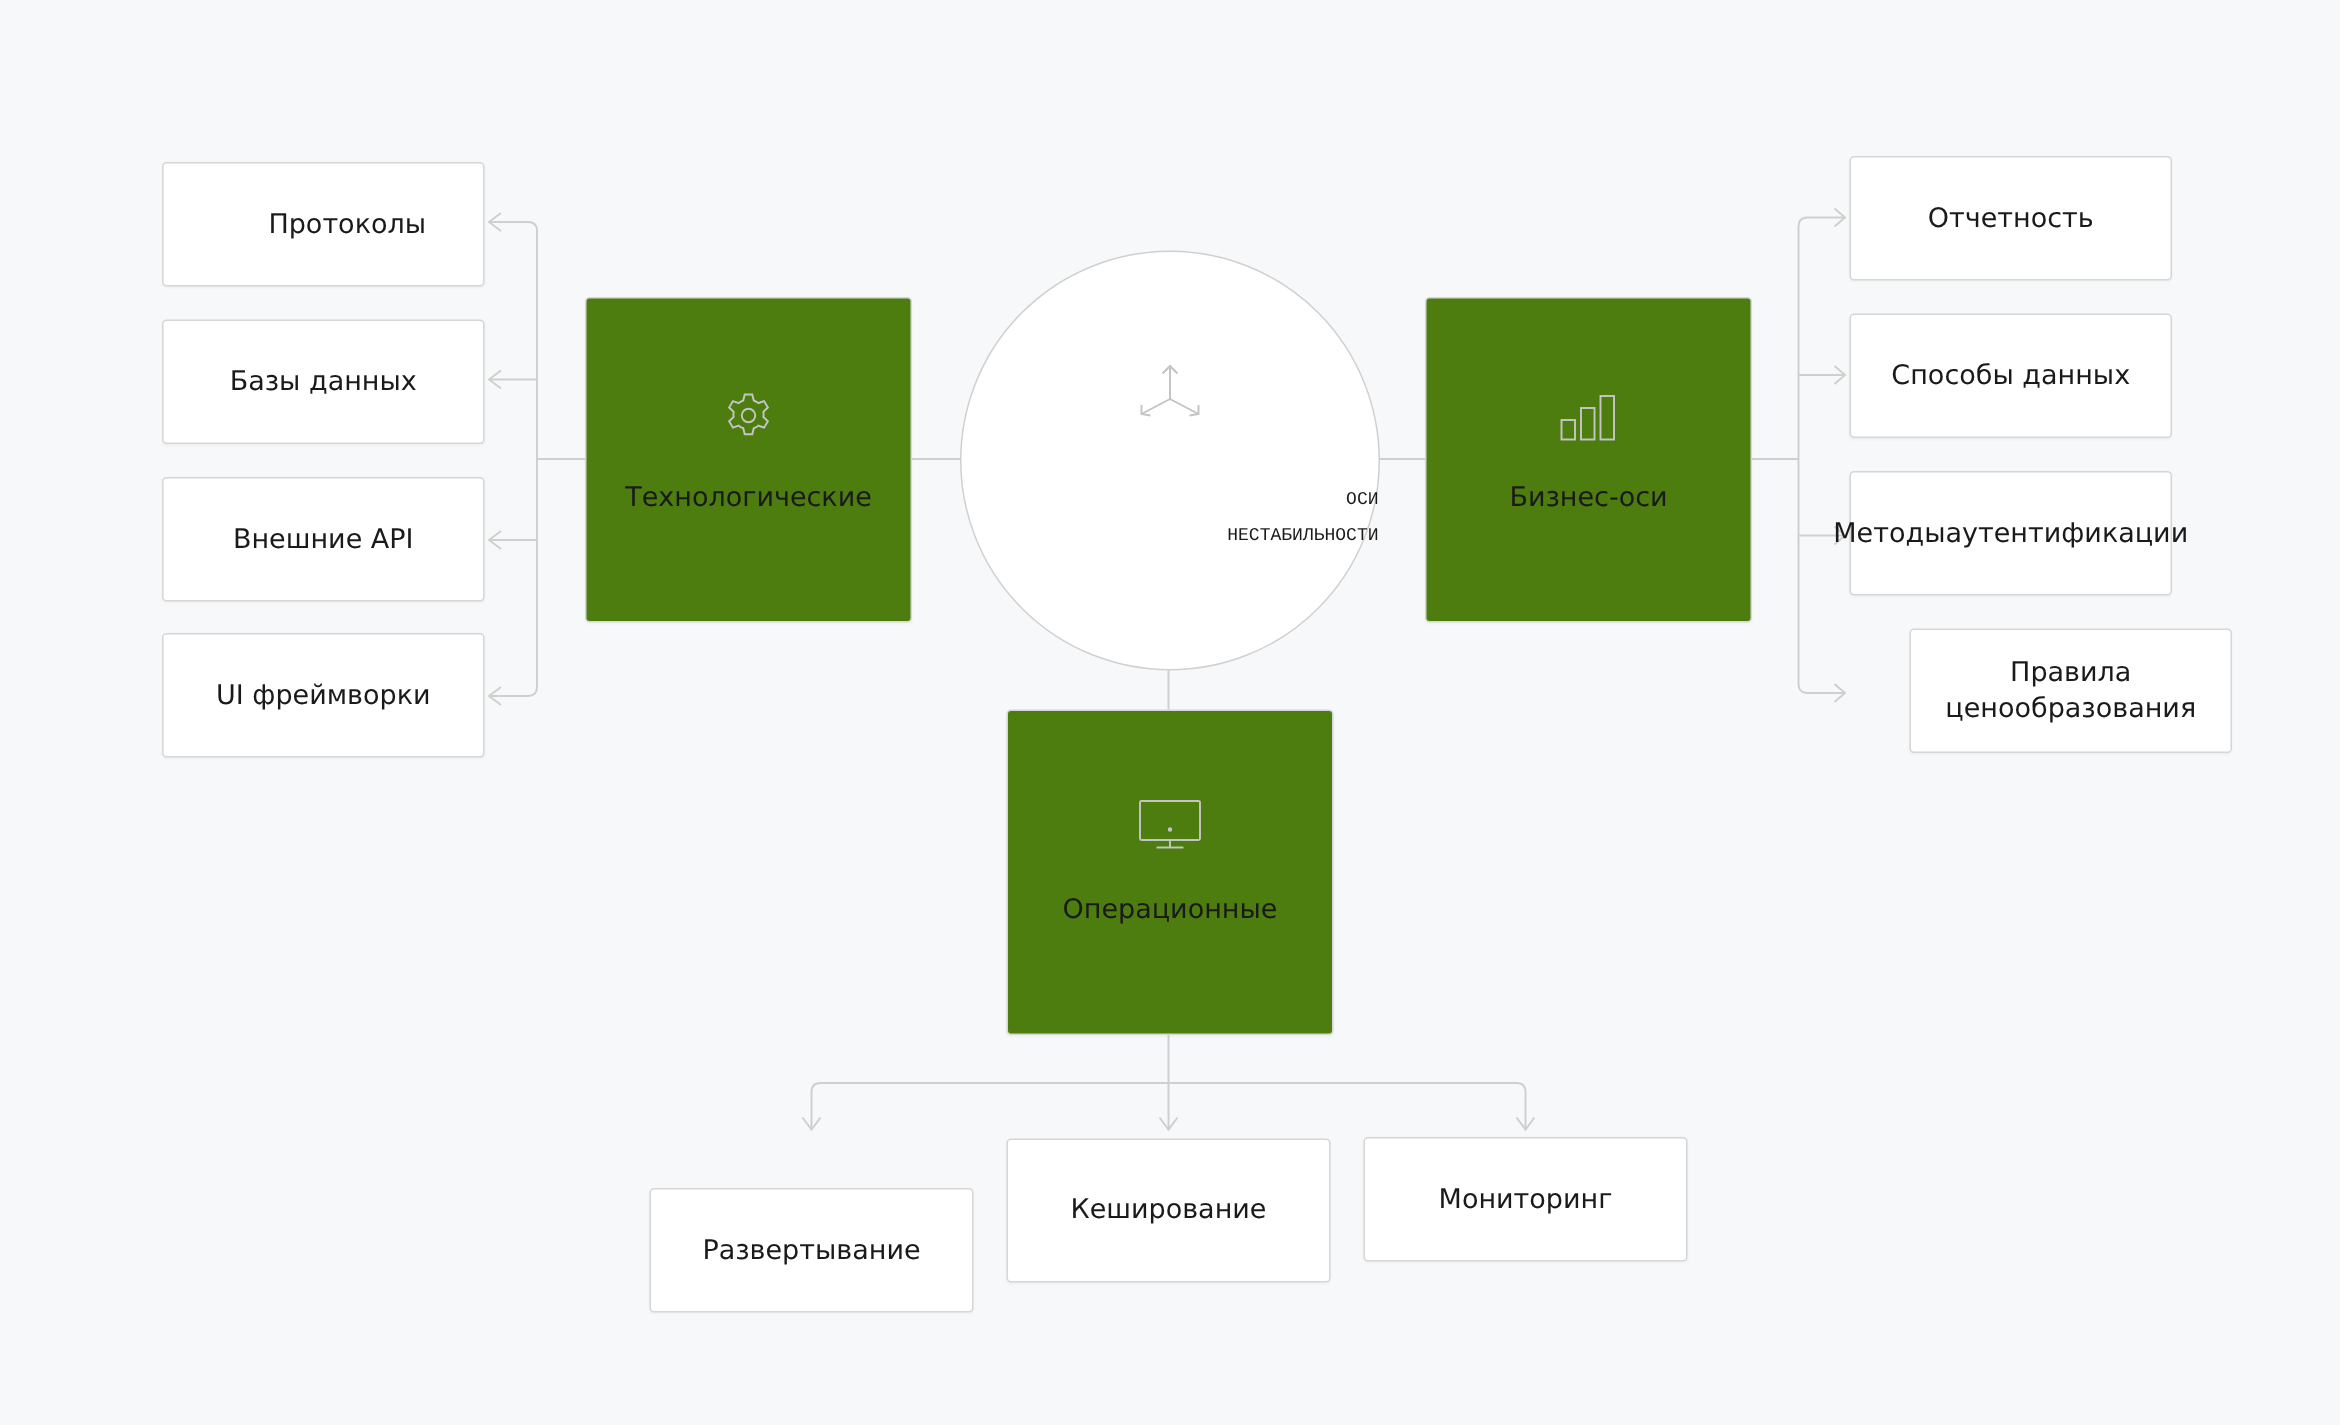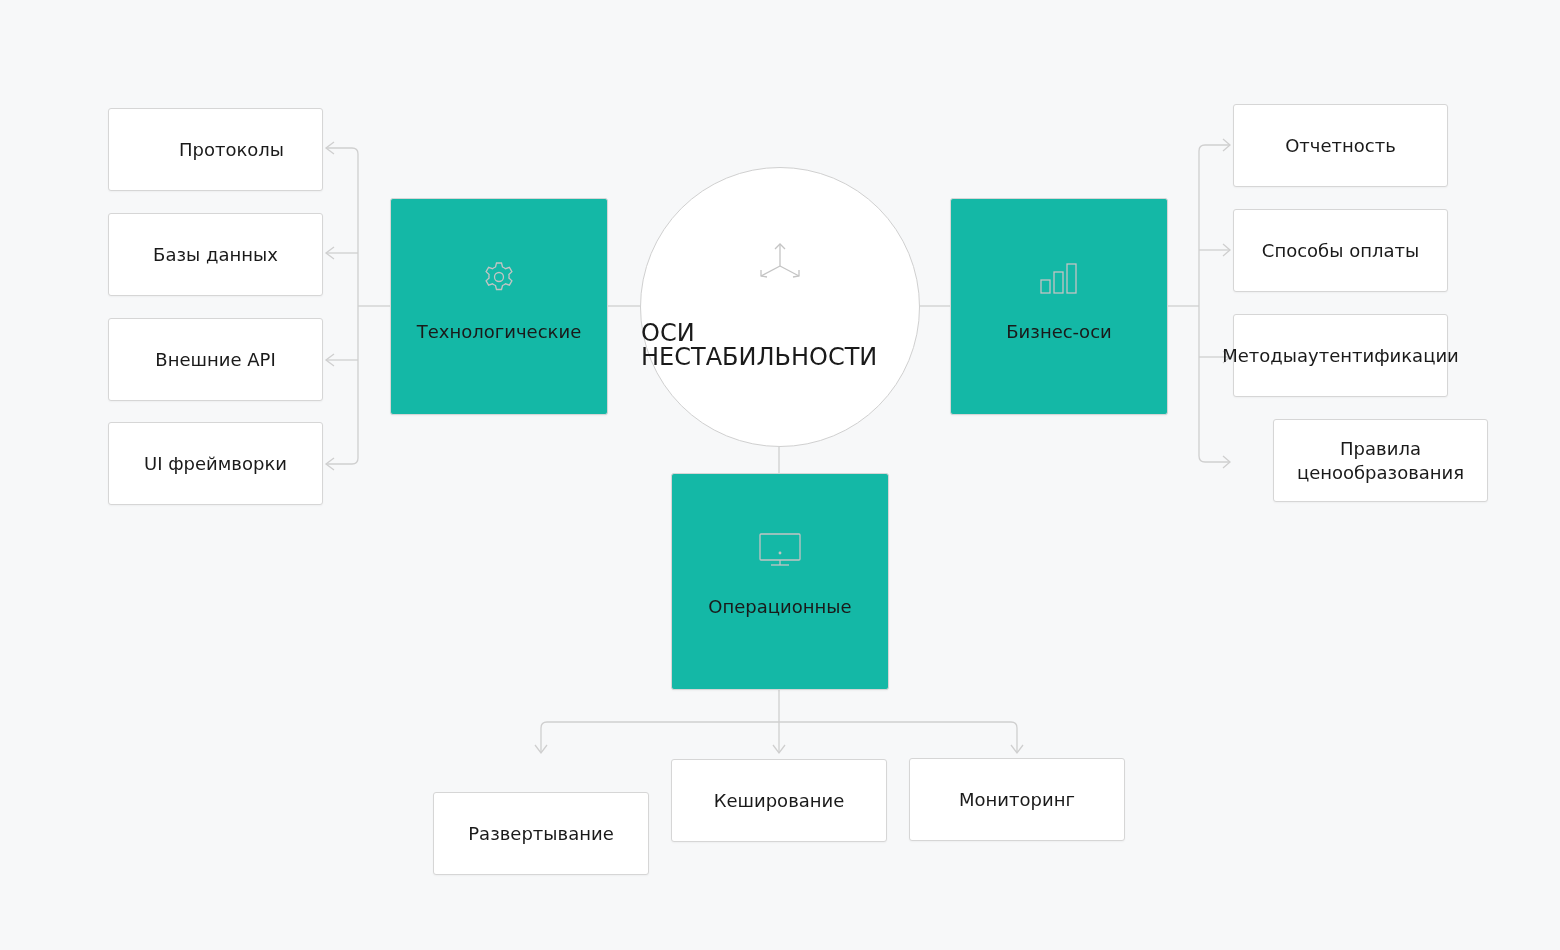--- a/index.html
+++ b/index.html
@@ -10,32 +10,32 @@
     color:#1a1a1a;
   }
   .box {
     position:absolute; background:#fff; border:1px solid #d6d6d6;
     border-radius:3px; box-sizing:border-box;
     display:flex; align-items:center; justify-content:center;
     text-align:center; font-size:18px; line-height:24px;
     box-shadow:0 1px 2px rgba(0,0,0,0.04);
   }
   .cat {
-    position:absolute; background:#14b8a6; border:1px solid #d6d6d6;
+    position:absolute; background:#4d7c0f; border:1px solid #d6d6d6;
     border-radius:3px; box-sizing:border-box;
     box-shadow:0 1px 2px rgba(0,0,0,0.04);
   }
   .cat .icon { position:absolute; left:50%; transform:translateX(-50%); top:60px; }
   .cat .label { position:absolute; left:0; right:0; top:122px; text-align:center; font-size:18px; }
   .circle {
     position:absolute; left:640px; top:167px; width:280px; height:280px;
     border-radius:50%; background:#fff; border:1px solid #d0d0d0; box-sizing:border-box;
   }
   .circle .icon { position:absolute; left:50%; transform:translateX(-50%); top:74px; }
-  .circle .label { position:absolute; left:0; right:0; top:153px; text-align:left; font-size:24px; line-height:24px; }
+  .circle .label { position:absolute; left:0; right:0; top:153px; text-align:right; font-size:12px; line-height:24px;font-family:Liberation Mono, monospace; }
   svg.wires { position:absolute; left:0; top:0; }
 </style>
 </head>
 <body>
 
 <svg class="wires" width="1560" height="950">
   <g fill="none" stroke="#cfcfcf" stroke-width="1.3">
 
     <line x1="608" y1="306" x2="640" y2="306"></line>
     <line x1="358" y1="306" x2="390" y2="306"></line>
@@ -114,21 +114,21 @@
       <rect x="28" y="5" width="9" height="29"></rect>
     </svg>
   </span>
   <span class="label">Бизнес-оси</span>
 </div>
 
 <div class="box" style="left:1233px;top:104px;width:215px;height:83px;flex-direction:column;">
     <span>Отчетность</span>
   </div>
 <div class="box" style="left:1233px;top:209px;width:215px;height:83px;flex-direction:column;">
-    <span>Способы оплаты</span>
+    <span>Способы данных</span>
   </div>
 <div class="box" style="left:1233px;top:314px;width:215px;height:83px;flex-direction:row;">
     <span>Методы</span>
     <span>аутентификации</span>
   </div>
 <div class="box" style="left:1233px;top:419px;width:215px;height:83px;flex-direction:column;margin-left:40px;">
     <span>Правила</span>
     <span>ценообразования</span>
   </div>
 
@@ -140,18 +140,18 @@
       <line x1="22" y1="28" x2="22" y2="33"></line>
       <line x1="13" y1="33" x2="31" y2="33"></line>
     </svg>
   </span>
   <span class="label">Операционные</span>
 </div>
 
 <div class="box" style="left:433px;top:792px;width:216px;height:83px;">
     <span>Развертывание</span>
   </div>
-<div class="box" style="left:671px;top:759px;width:216px;height:83px;">
+<div class="box" style="left:671px;top:759px;width:216px;height:96px;">
     <span>Кеширование</span>
   </div>
 <div class="box" style="left:909px;top:758px;width:216px;height:83px;">
     <span>Мониторинг</span>
   </div>
 
 </body></html>

